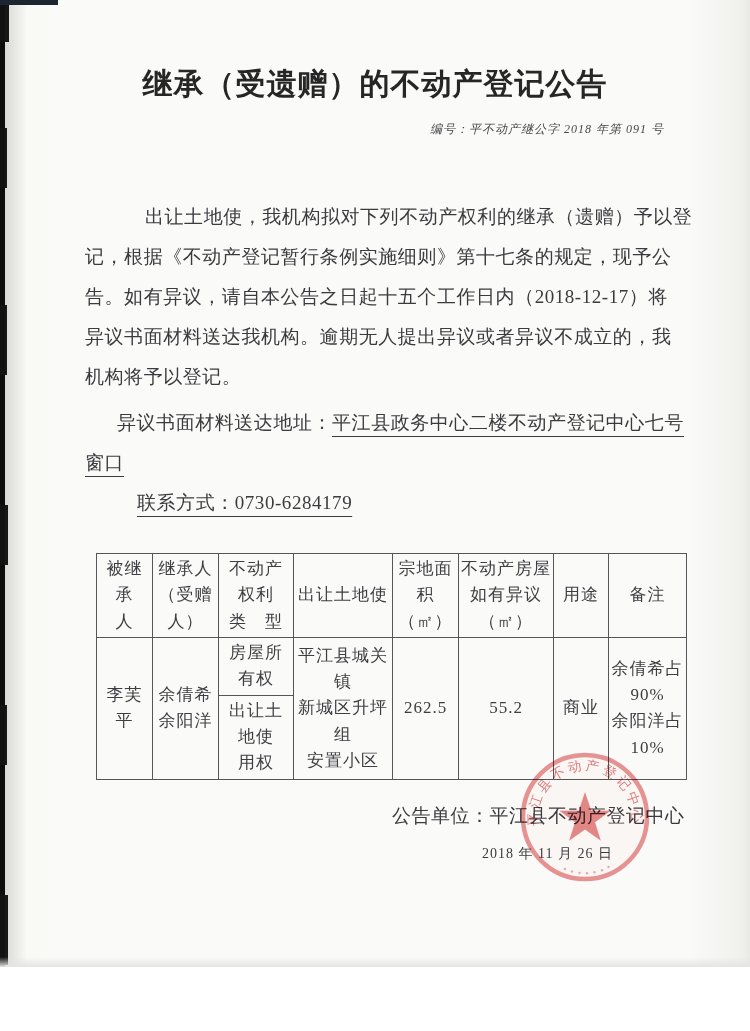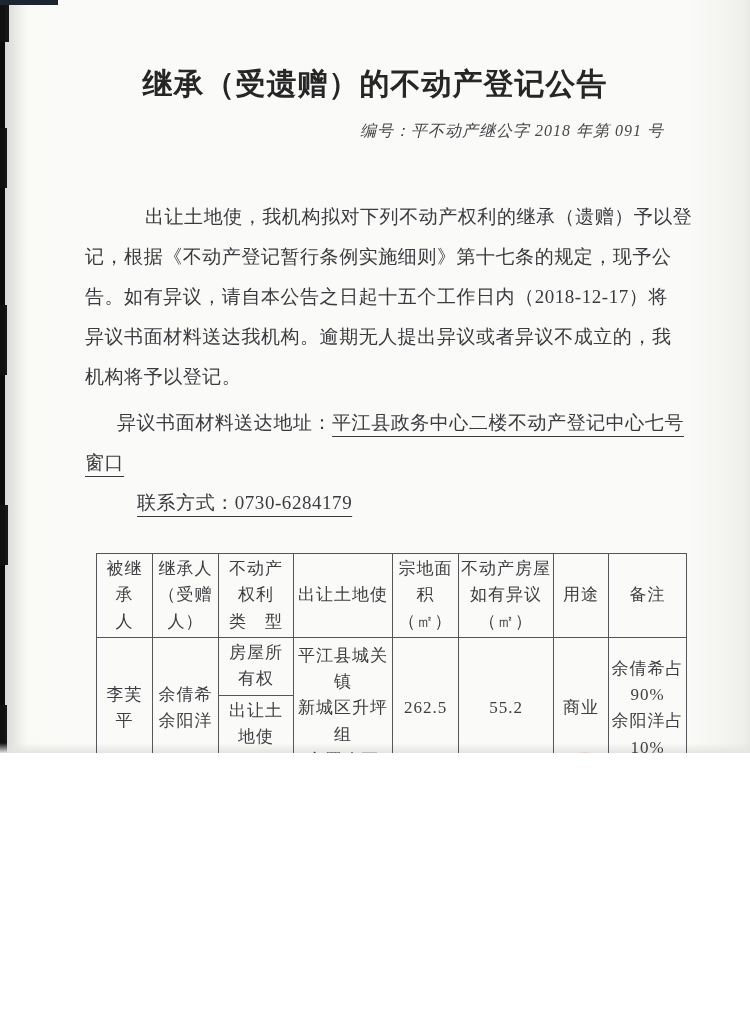--- a/index.html
+++ b/index.html
@@ -1,37 +1,37 @@
 <!DOCTYPE html>
 <html><head>
 <meta charset="utf-8">
 <style>
   html,body{margin:0;padding:0;background:#ffffff;}
   .page{
-    position:relative;width:750px;height:753px;overflow:hidden;
+    position:relative;width:750px;height:967px;overflow:hidden;
     background:linear-gradient(90deg,#f1f1ee 0px,#f9f9f6 26px,#fafaf8 60px,#fafaf8 690px,#f0f0ed 742px,#e8e8e5 750px);
     font-family:"Liberation Serif","DejaVu Serif",serif;
     color:#3d3d3d;
   }
   
   .edge-strip{position:absolute;left:0;top:0;width:5px;height:1031px;background:#0c0c0c;}
   .edge-bump{position:absolute;left:0;background:#111;}
   .edge-shadow{position:absolute;left:5px;top:0;width:22px;height:1031px;
     background:linear-gradient(90deg,rgba(60,60,55,.14),rgba(60,60,55,0));}
   .corner-bar{position:absolute;left:0;top:0;width:58px;height:5px;background:#1d2530;}
   .bottom-band{position:absolute;left:0;bottom:0;width:750px;height:10px;
     background:linear-gradient(0deg,#e4e4e1,rgba(228,228,225,0));}
   
   .title{
     position:absolute;left:0;top:64px;width:750px;margin:0;
     text-align:center;font-size:30px;font-weight:bold;letter-spacing:1px;color:#262626;
   }
   .doc-number{
     position:absolute;top:121px;right:86px;
-    font-size:16px;font-style:italic;letter-spacing:1px;color:#46464a;
+    font-size:12px;font-style:italic;letter-spacing:1px;color:#46464a;
   }
   .body-block{position:absolute;left:85px;top:197px;width:588px;font-size:19px;color:#3b3b3f;}
   .bl{display:block;height:40px;line-height:40px;letter-spacing:.55px;white-space:nowrap;}
   .indent-first{padding-left:60px;}
   .addr-gap{margin-top:6px;}
   .indent-addr{padding-left:32px;}
   .indent-contact{padding-left:52px;}
   .ul{
     text-decoration:underline;text-decoration-thickness:1px;
     text-underline-offset:7px;text-decoration-color:#3a3a3e;

